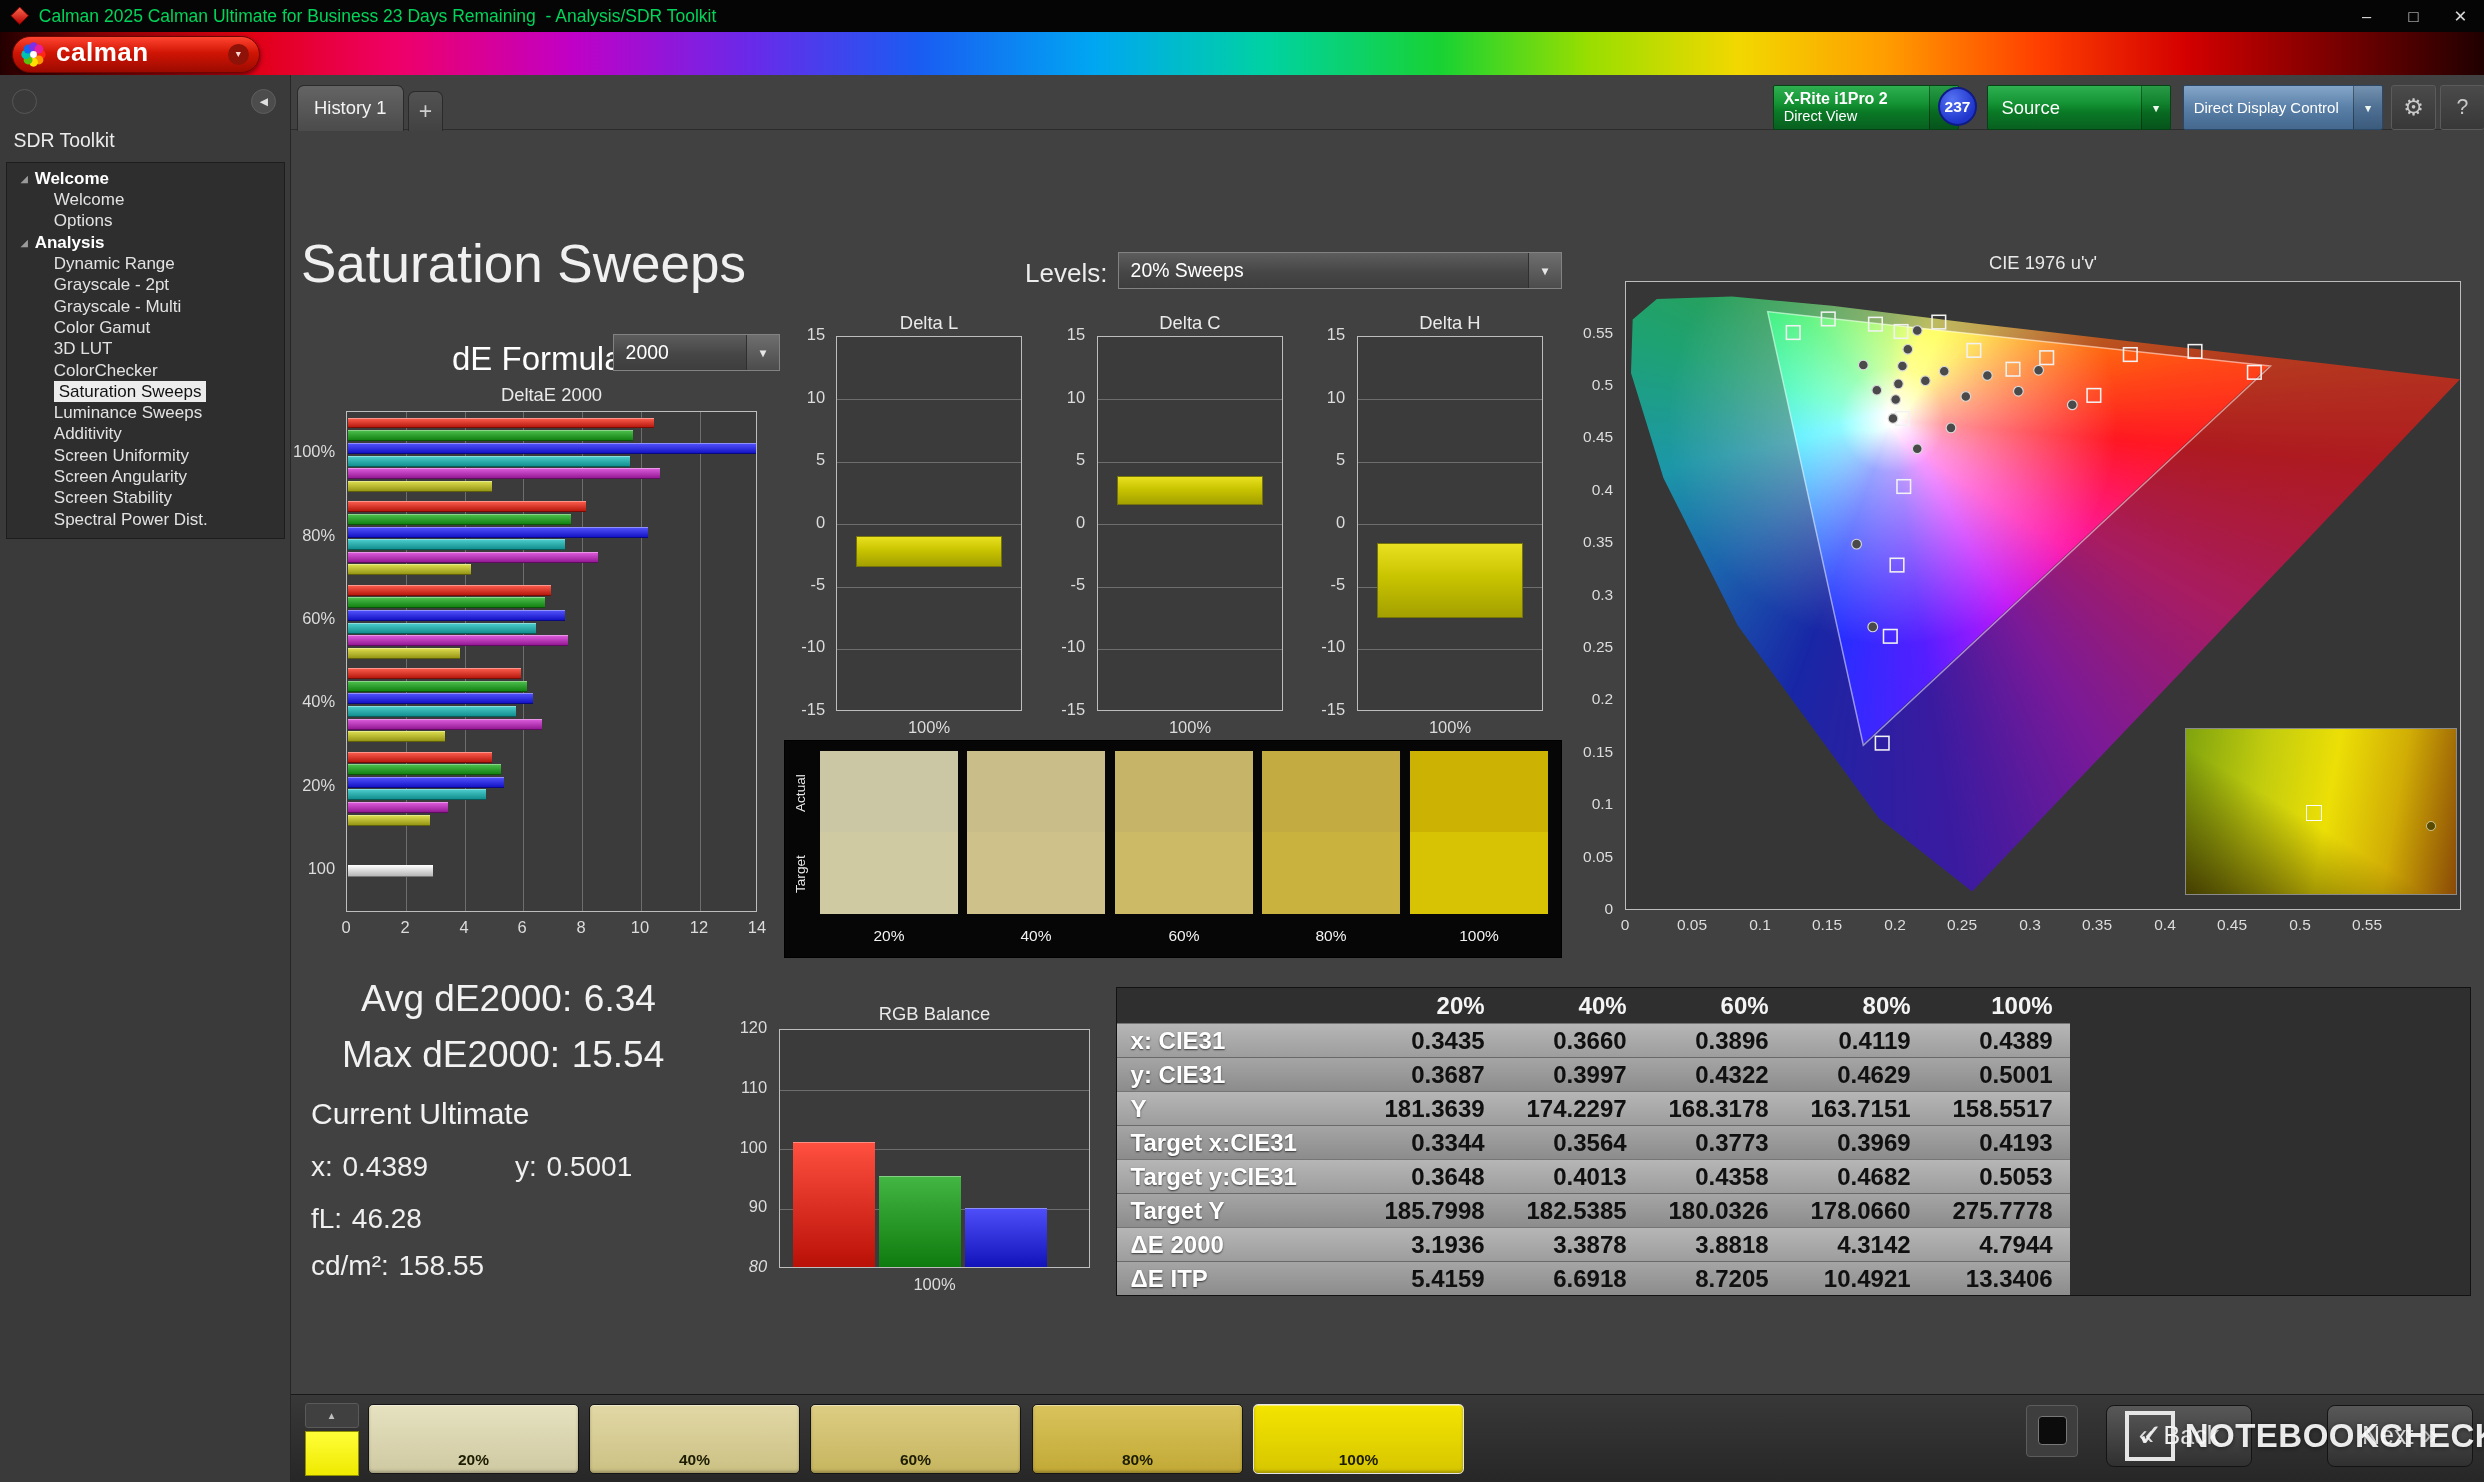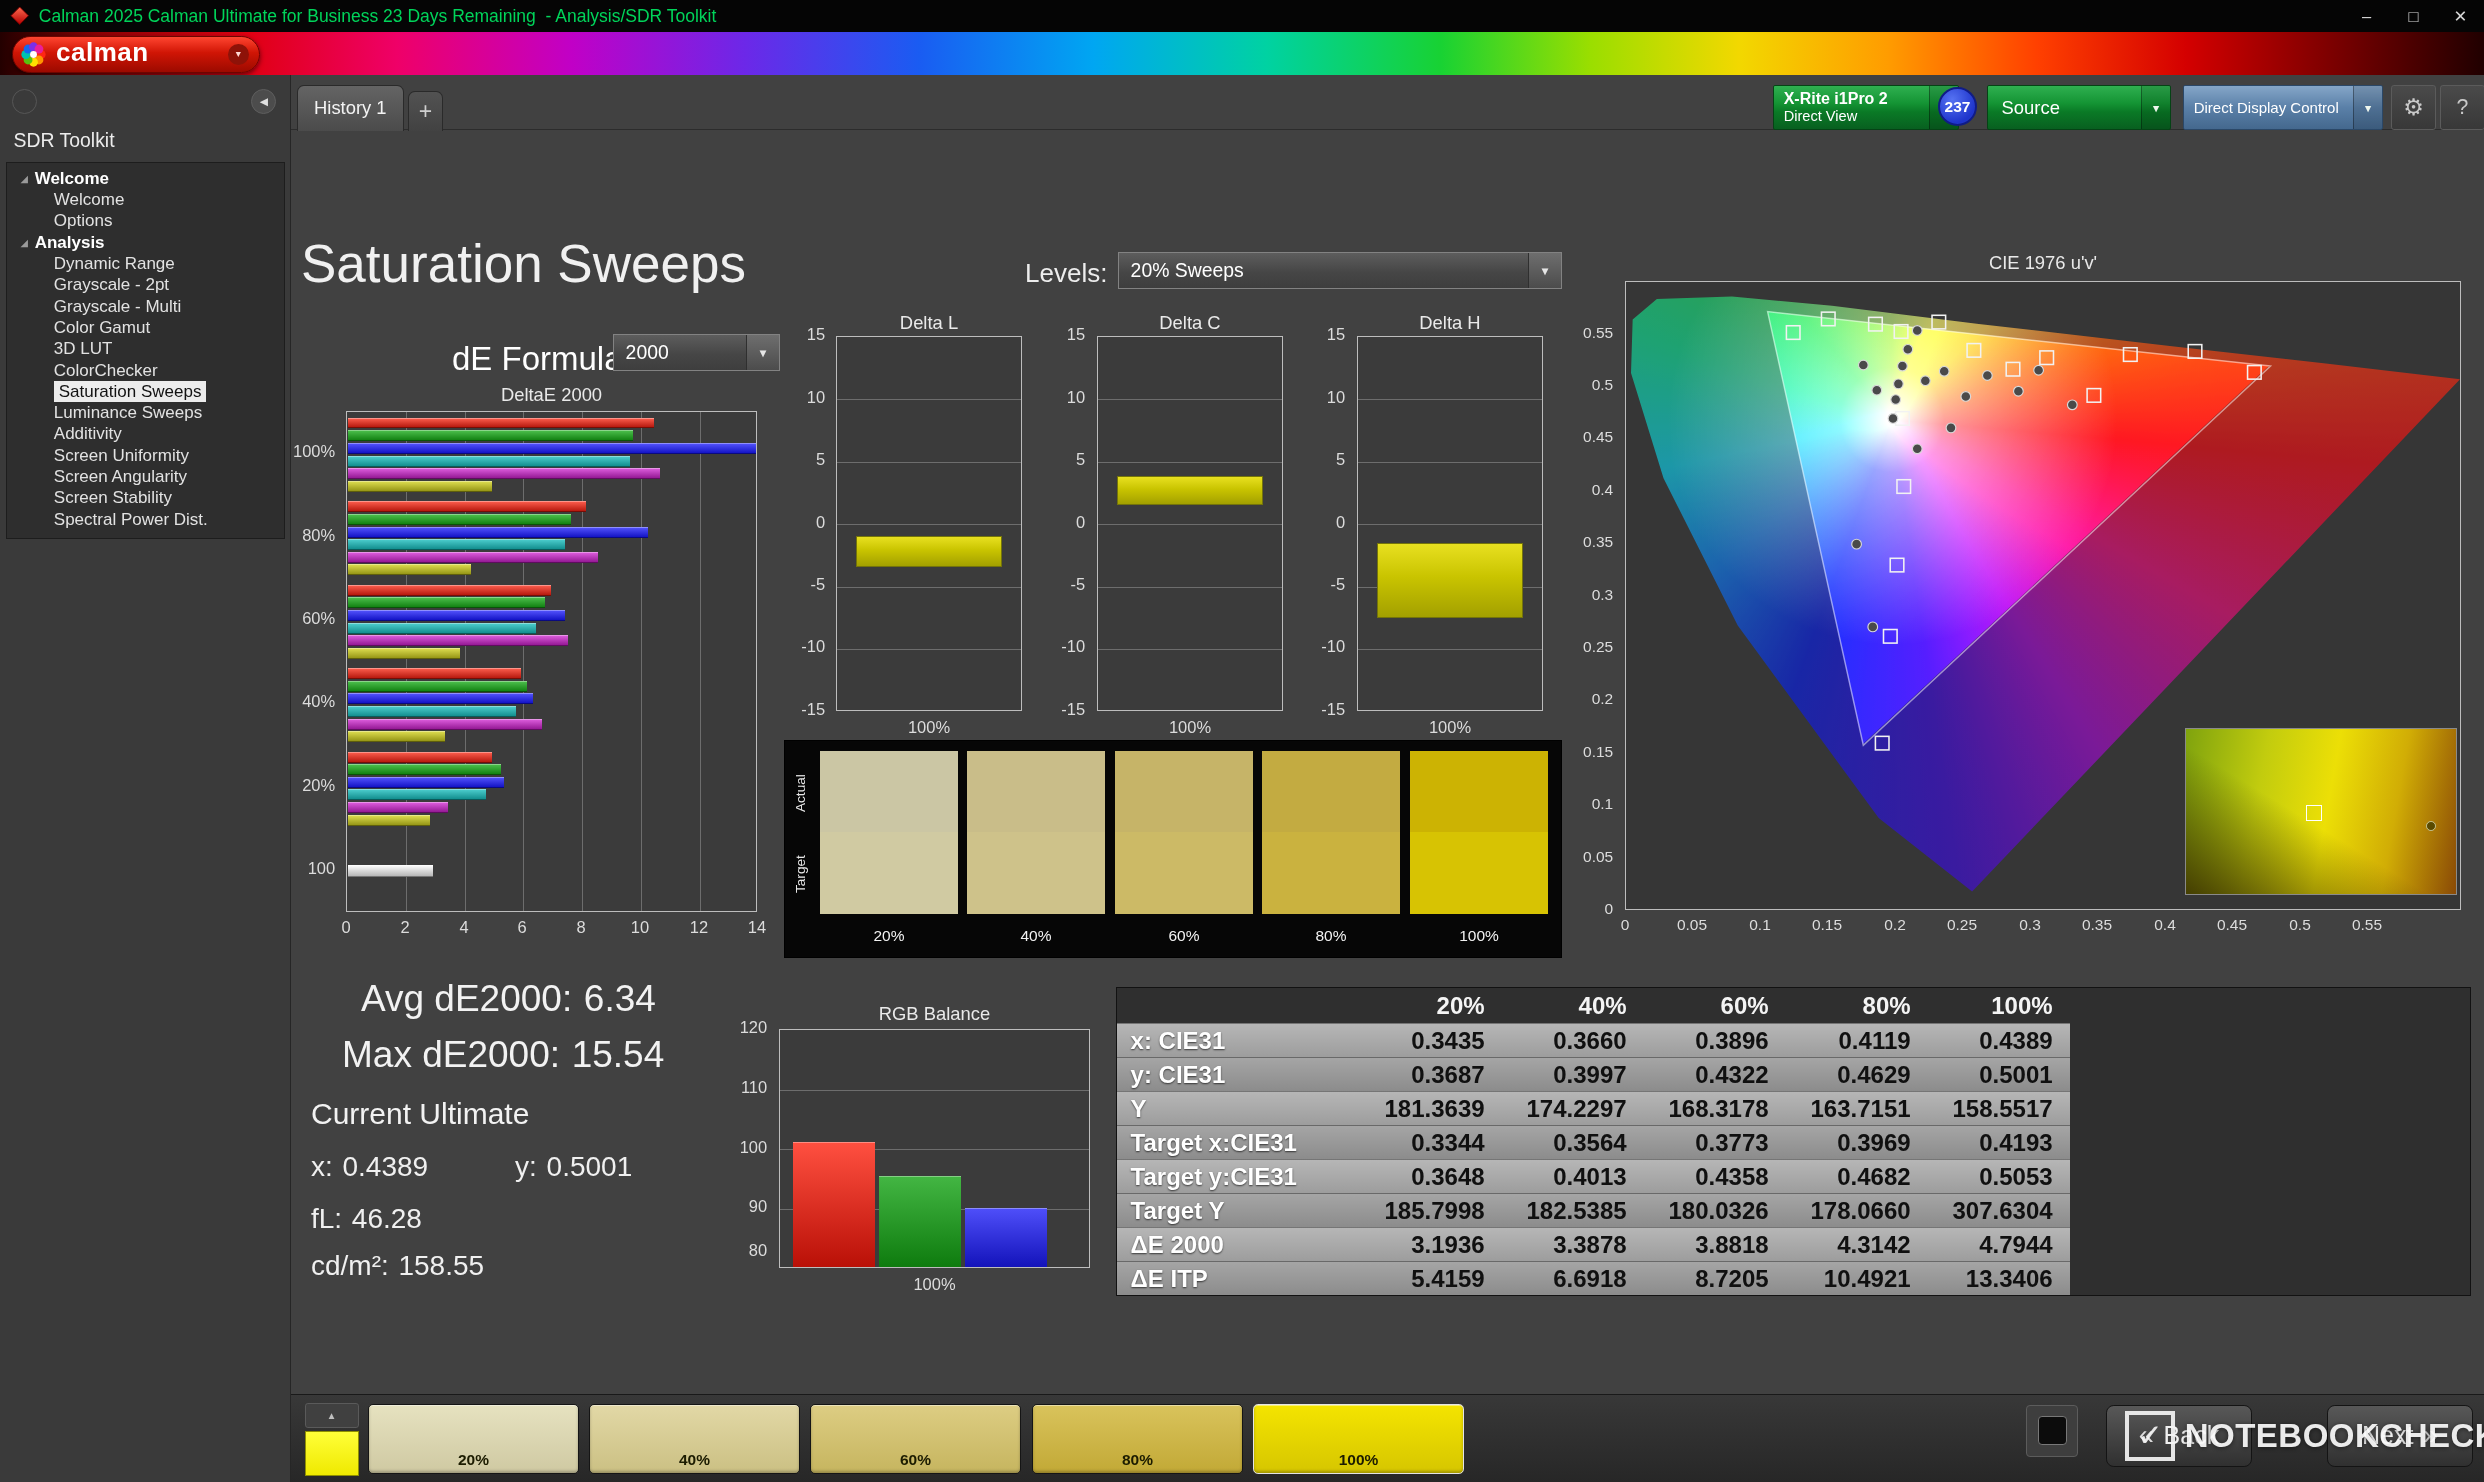--- a/index.html
+++ b/index.html
@@ -568,21 +568,21 @@
 <div id="reading-cd" class="reading">
   <span>cd/m²:</span><span class="val">158.55</span>
 </div>
 
 <div id="rgb-title" class="abs ctitle">RGB Balance</div>
 <div id="rgb-ylabels" class="abs axisbox">
     <span class="tick ylab" style="top: -10.7px;">120</span>
     <span class="tick ylab" style="top: 49px;">110</span>
     <span class="tick ylab" style="top: 109px;">100</span>
     <span class="tick ylab" style="top: 168px;">90</span>
-    <span class="tick ylab" style="top: 212px;">80</span>
+    <span class="tick ylab" style="top: 228px; font-style: italic;">80</span>
   </div>
 <div id="rgb-plot" class="abs plot">
     <div class="hline" style="top: 60px;"></div>
     <div class="hline" style="top: 119px;"></div>
     <div class="hline" style="top: 179px;"></div>
     <div style="position: absolute; left: 12.6px; width: 82px; top: 112px; height: 127px; background: linear-gradient(rgb(255, 80, 64), rgb(184, 15, 6)); box-shadow: rgba(255, 255, 255, 0.35) 0px 1px 0px inset;"></div>
     <div style="position: absolute; left: 99px; width: 82px; top: 146px; height: 93px; background: linear-gradient(rgb(67, 182, 67), rgb(13, 122, 13)); box-shadow: rgba(255, 255, 255, 0.35) 0px 1px 0px inset;"></div>
     <div style="position: absolute; left: 185px; width: 82px; top: 178px; height: 61px; background: linear-gradient(rgb(79, 79, 250), rgb(17, 17, 184)); box-shadow: rgba(255, 255, 255, 0.35) 0px 1px 0px inset;"></div>
   </div>
 <div id="rgb-xlabel" class="abs xunder">100%</div>
@@ -636,21 +636,21 @@
         <div class="tnum">0.4358</div>
         <div class="tnum">0.4682</div>
         <div class="tnum">0.5053</div>
       </div>
       <div class="trg rodd">
         <div class="tlabel">Target Y</div>
         <div class="tnum">185.7998</div>
         <div class="tnum">182.5385</div>
         <div class="tnum">180.0326</div>
         <div class="tnum">178.0660</div>
-        <div class="tnum">307.6304</div>
+        <div class="tnum">275.7778</div>
       </div>
       <div class="trg reven">
         <div class="tlabel">ΔE 2000</div>
         <div class="tnum">3.1936</div>
         <div class="tnum">3.3878</div>
         <div class="tnum">3.8818</div>
         <div class="tnum">4.3142</div>
         <div class="tnum">4.7944</div>
       </div>
       <div class="trg rodd">

